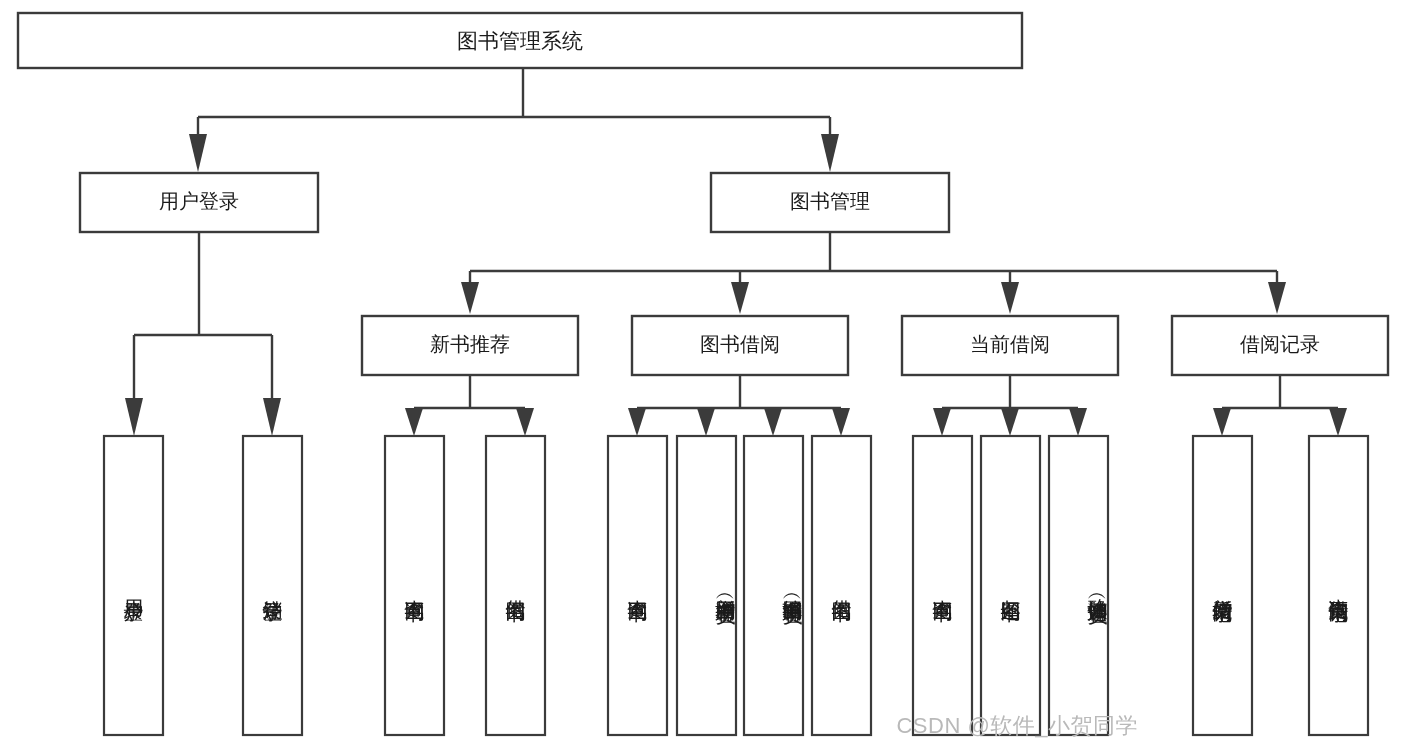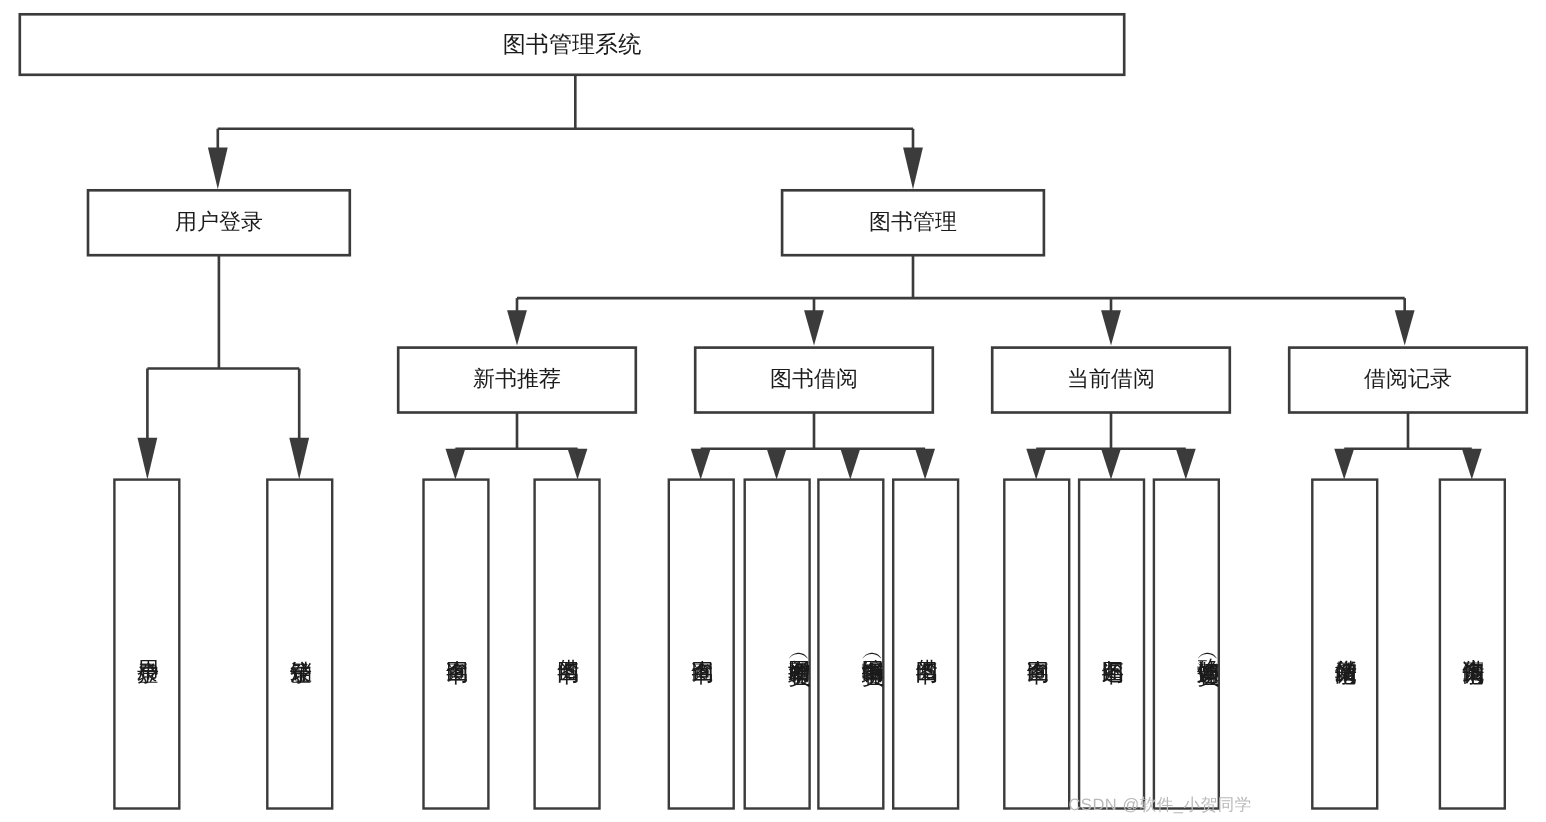--- a/index.html
+++ b/index.html
@@ -78,21 +78,21 @@
     pointer-events: none;
   }
   .vlabel.center-v {
     align-items: center;
   }
   .watermark {
     position: absolute;
     right: 10px;
     bottom: 6px;
     font-family: "Liberation Sans", "DejaVu Sans", sans-serif;
-    font-size: 15px;
+    font-size: 22px;
     color: #b9b9b9;
     white-space: nowrap;
     letter-spacing: 0.5px;
   }
 </style>
 </head>
 <body>
 
 <div id="diagram-root">
 

